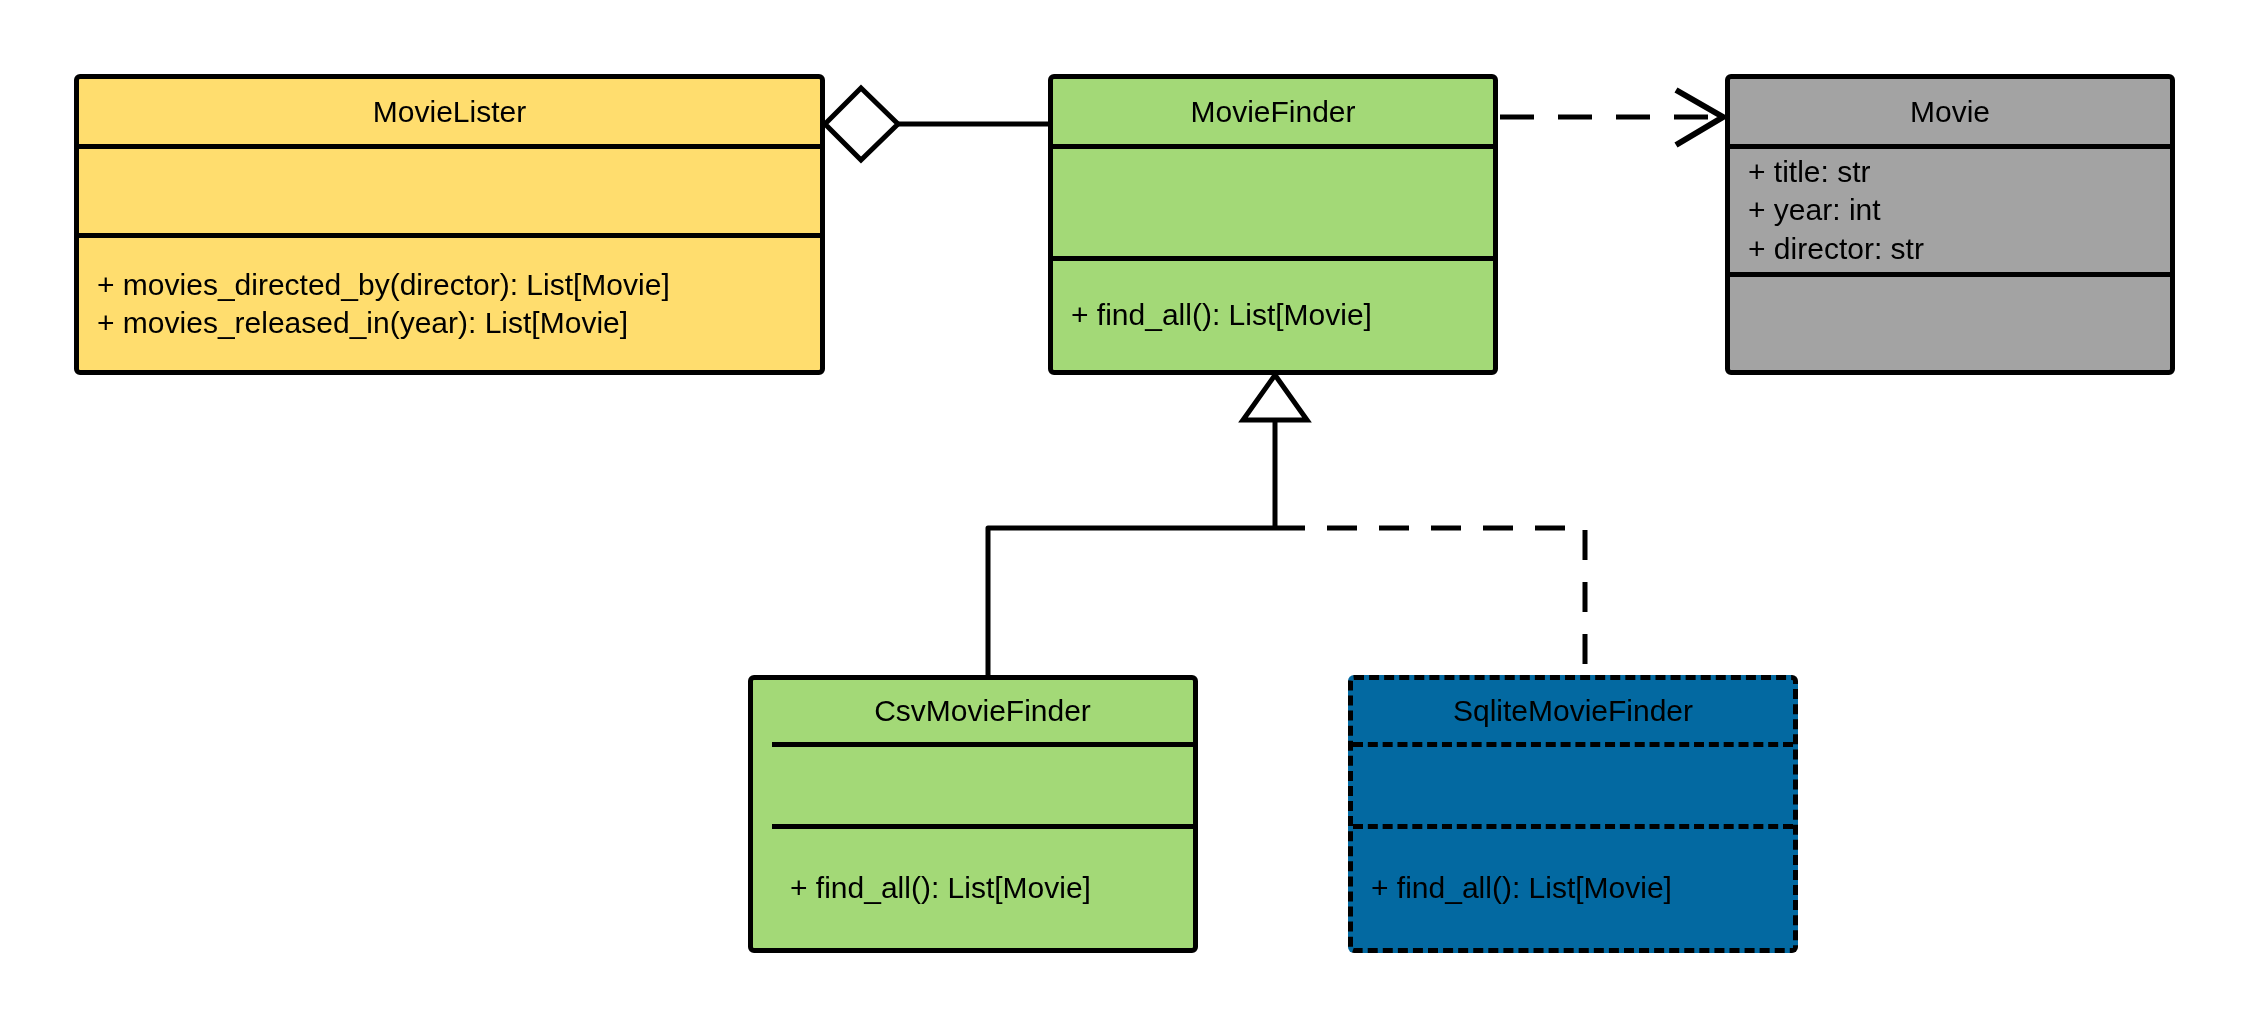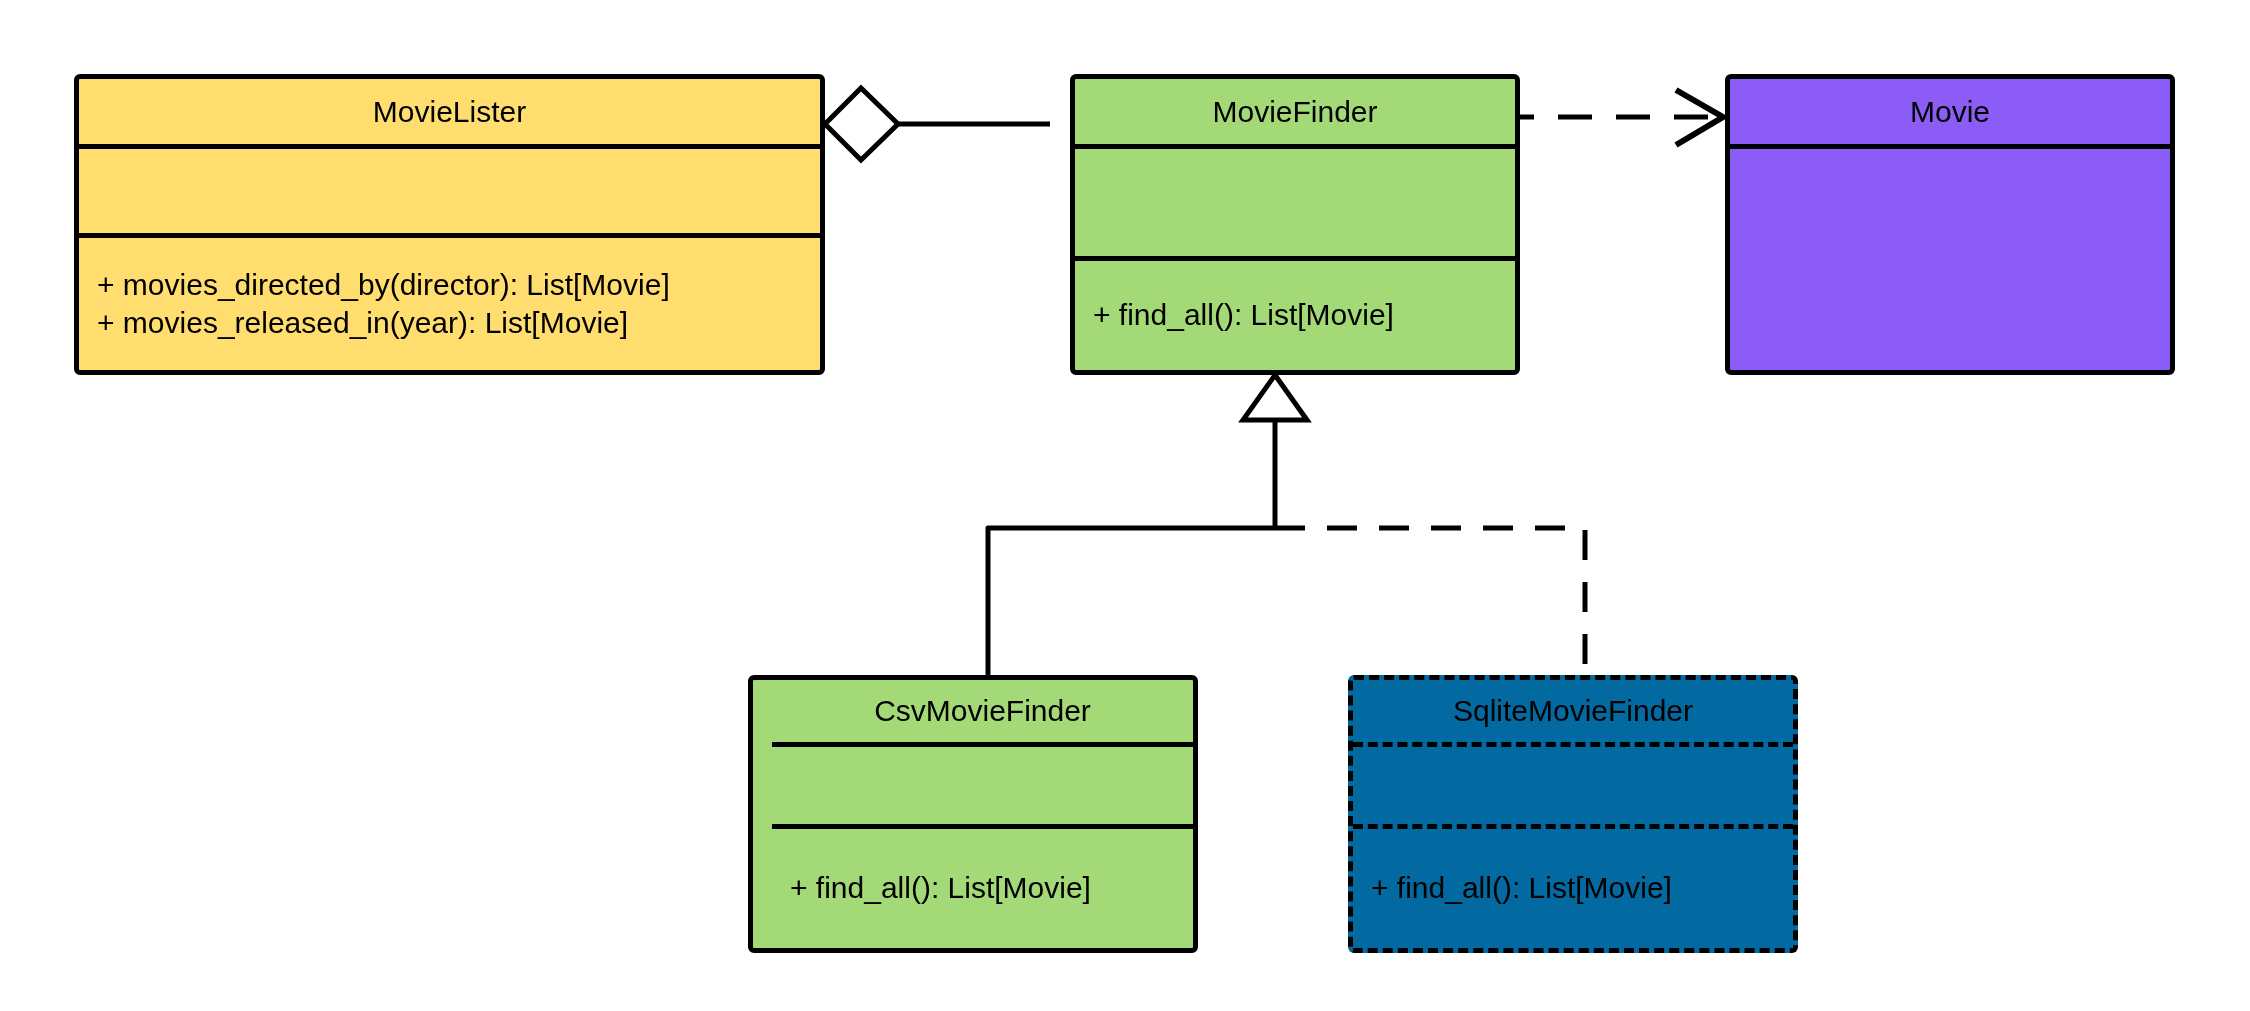--- a/index.html
+++ b/index.html
@@ -73,26 +73,26 @@
   .sep-dashed {
     border-top: 5px dashed #000000;
   }
 
   
   #cls-movielister { left: 74px;  top: 74px;  width: 751px; height: 301px; background: #FFDD6E; }
   #cls-movielister .cls-name  { height: 65px; }
   #cls-movielister .cls-attrs { height: 89px; }
   #cls-movielister .cls-ops   { flex: 1; }
 
-  #cls-moviefinder { left: 1070px; top: 74px; width: 450px; height: 301px; background: #A3D977; }
+  #cls-moviefinder { left: 1048px; top: 74px; width: 450px; height: 301px; background: #A3D977; }
   #cls-moviefinder .cls-name  { height: 65px; }
   #cls-moviefinder .cls-attrs { height: 112px; }
   #cls-moviefinder .cls-ops   { flex: 1; }
 
-  #cls-movie { left: 1725px; top: 74px; width: 450px; height: 301px; background: #8b5cf6; }
+  #cls-movie { left: 1725px; top: 74px; width: 450px; height: 301px; background: #a3a3a3; }
   #cls-movie .cls-name  { height: 65px; }
   #cls-movie .cls-attrs { height: 128px; }
   #cls-movie .cls-ops   { flex: 1; }
 
   #cls-csvmoviefinder { left: 748px; top: 675px; width: 450px; height: 278px; background: #A3D977; padding-left: 19px; }
   #cls-csvmoviefinder .cls-name  { height: 62px; }
   #cls-csvmoviefinder .cls-attrs { height: 82px; }
   #cls-csvmoviefinder .cls-ops   { flex: 1; }
 
   #cls-sqlitemoviefinder { left: 1348px; top: 675px; width: 450px; height: 278px; background: #0369a1; }
@@ -148,20 +148,25 @@
   <div class="uml-class" id="cls-moviefinder">
     <div class="cls-name">MovieFinder</div>
     <div class="cls-attrs sep"></div>
     <div class="cls-ops sep">
       <div class="row">+ find_all(): List[Movie]</div>
     </div>
   </div>
 
   <div class="uml-class" id="cls-movie">
     <div class="cls-name">Movie</div>
+    <div class="cls-attrs sep">
+      <div class="row">+ title: str</div>
+      <div class="row">+ year: int</div>
+      <div class="row">+ director: str</div>
+    </div>
     <div class="cls-ops sep"></div>
   </div>
 
   <div class="uml-class" id="cls-csvmoviefinder">
     <div class="cls-name">CsvMovieFinder</div>
     <div class="cls-attrs sep"></div>
     <div class="cls-ops sep">
       <div class="row">+ find_all(): List[Movie]</div>
     </div>
   </div>

